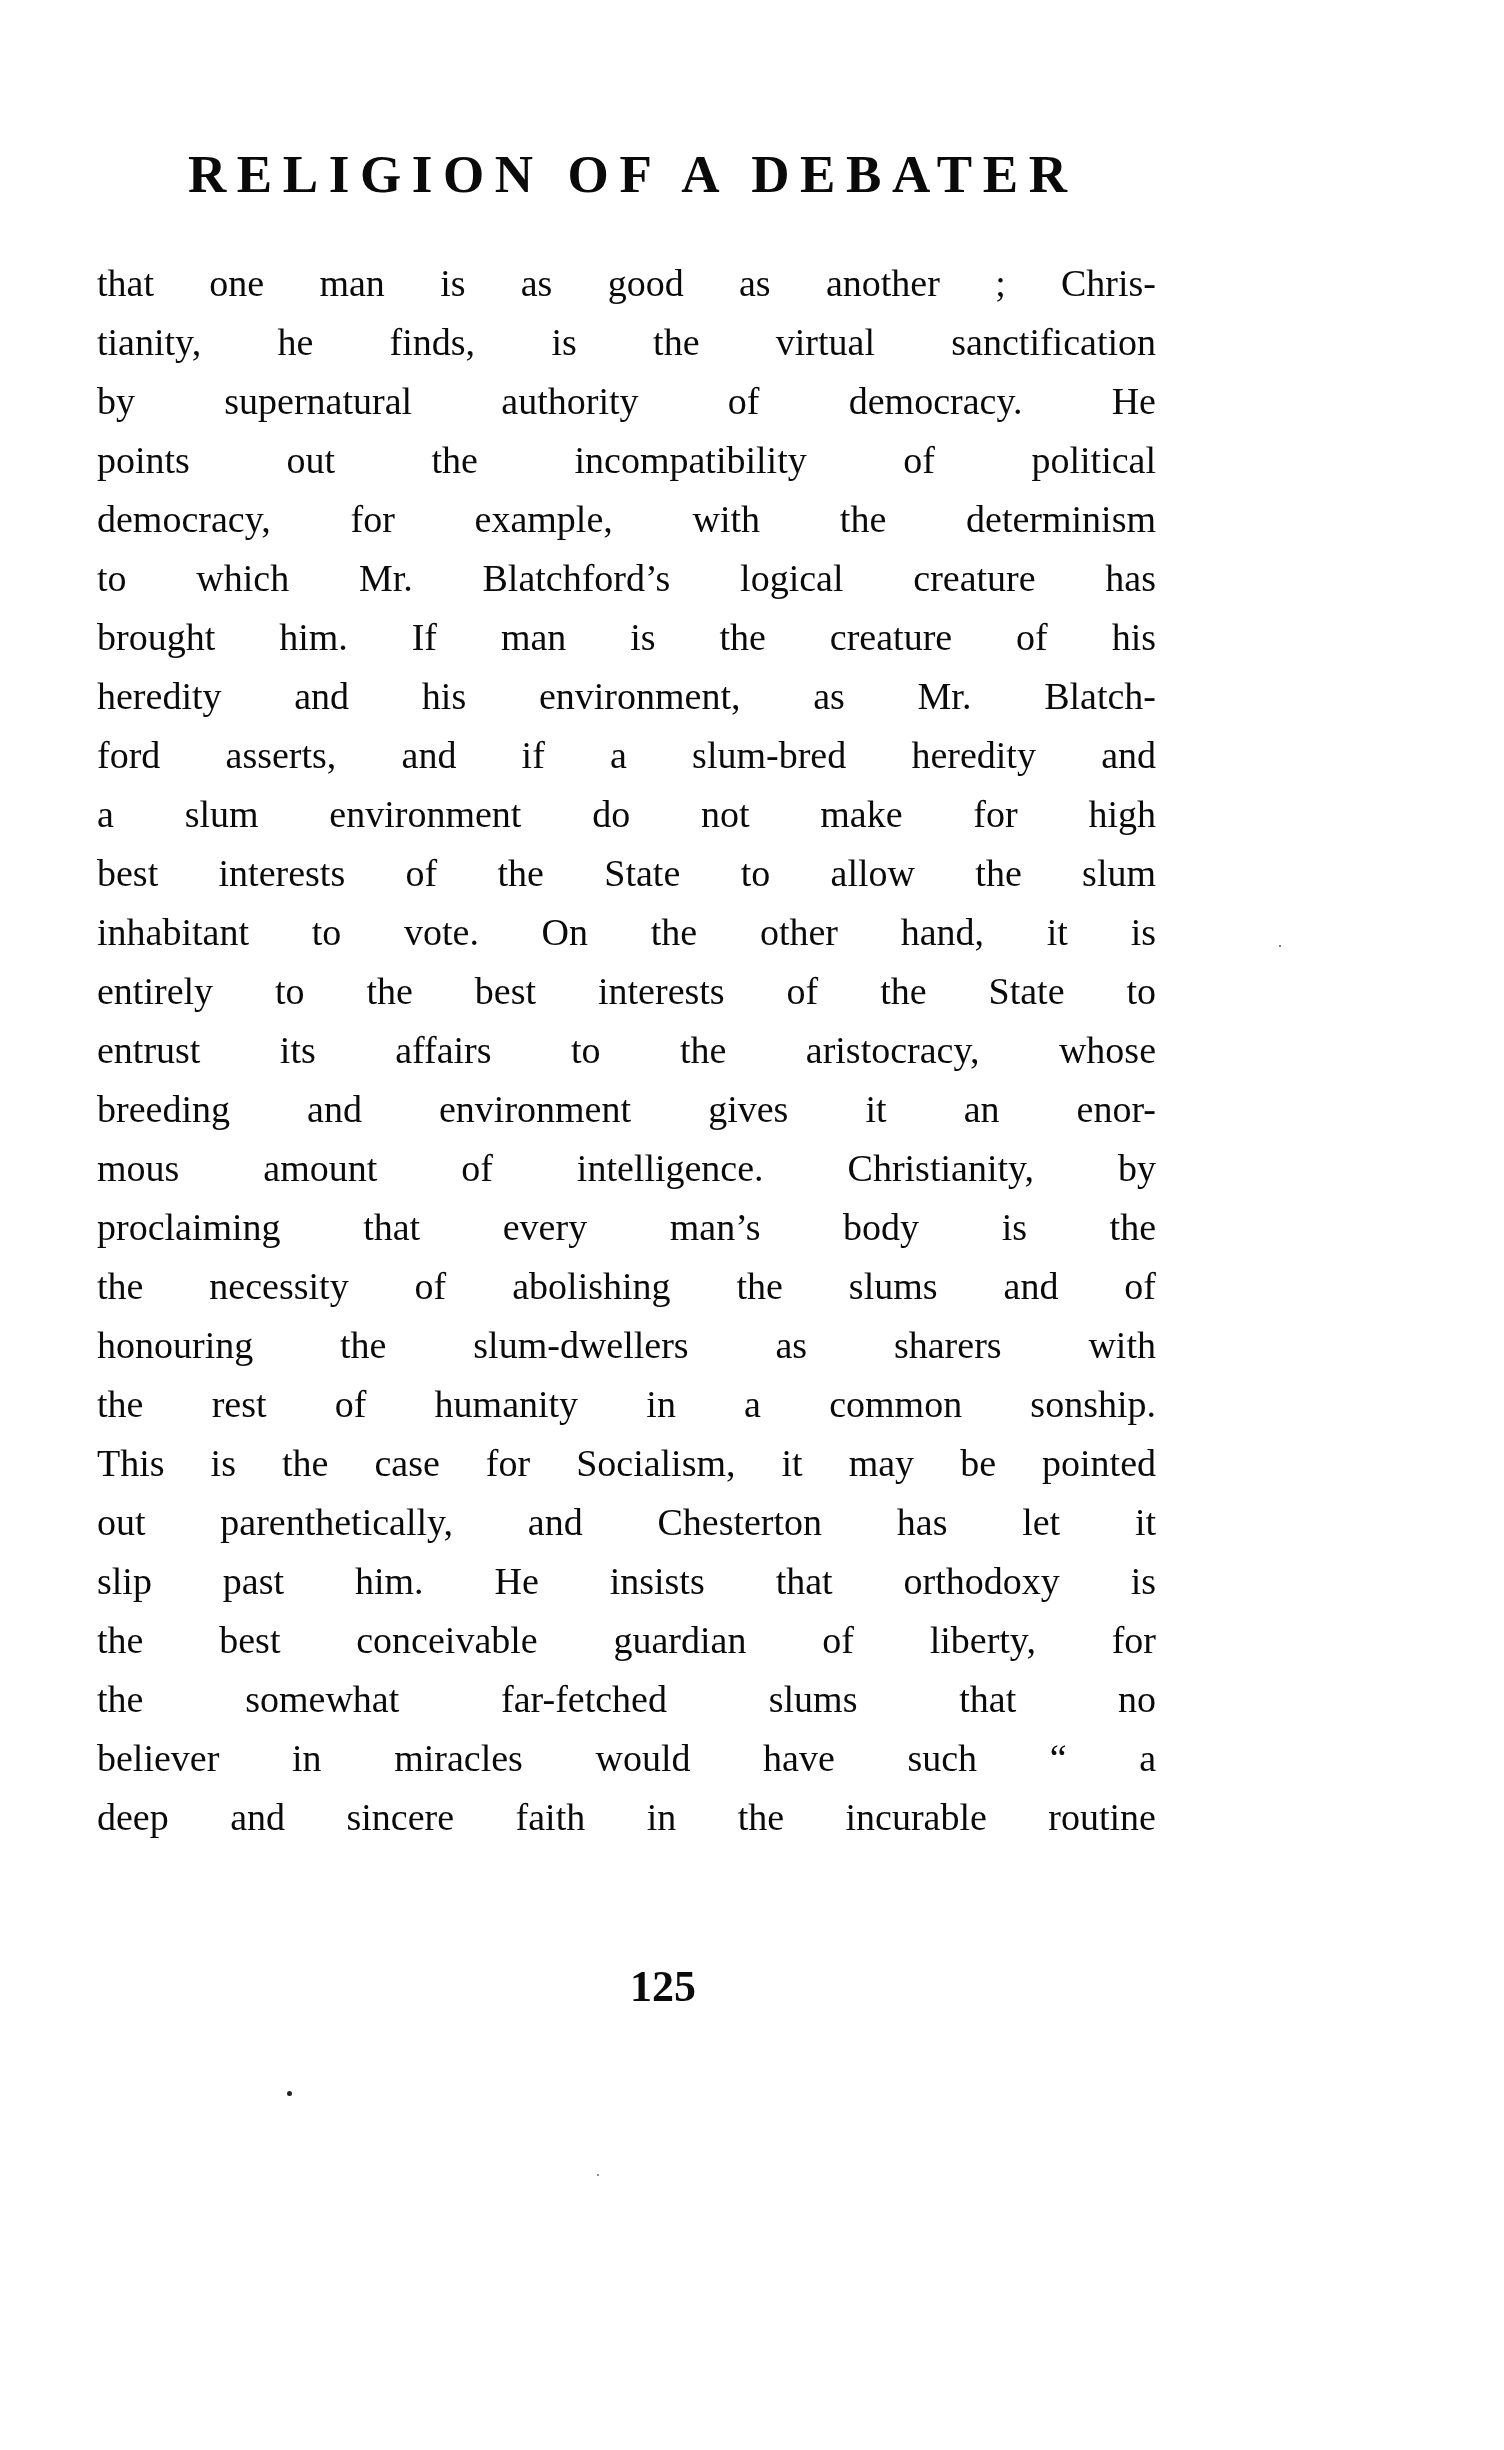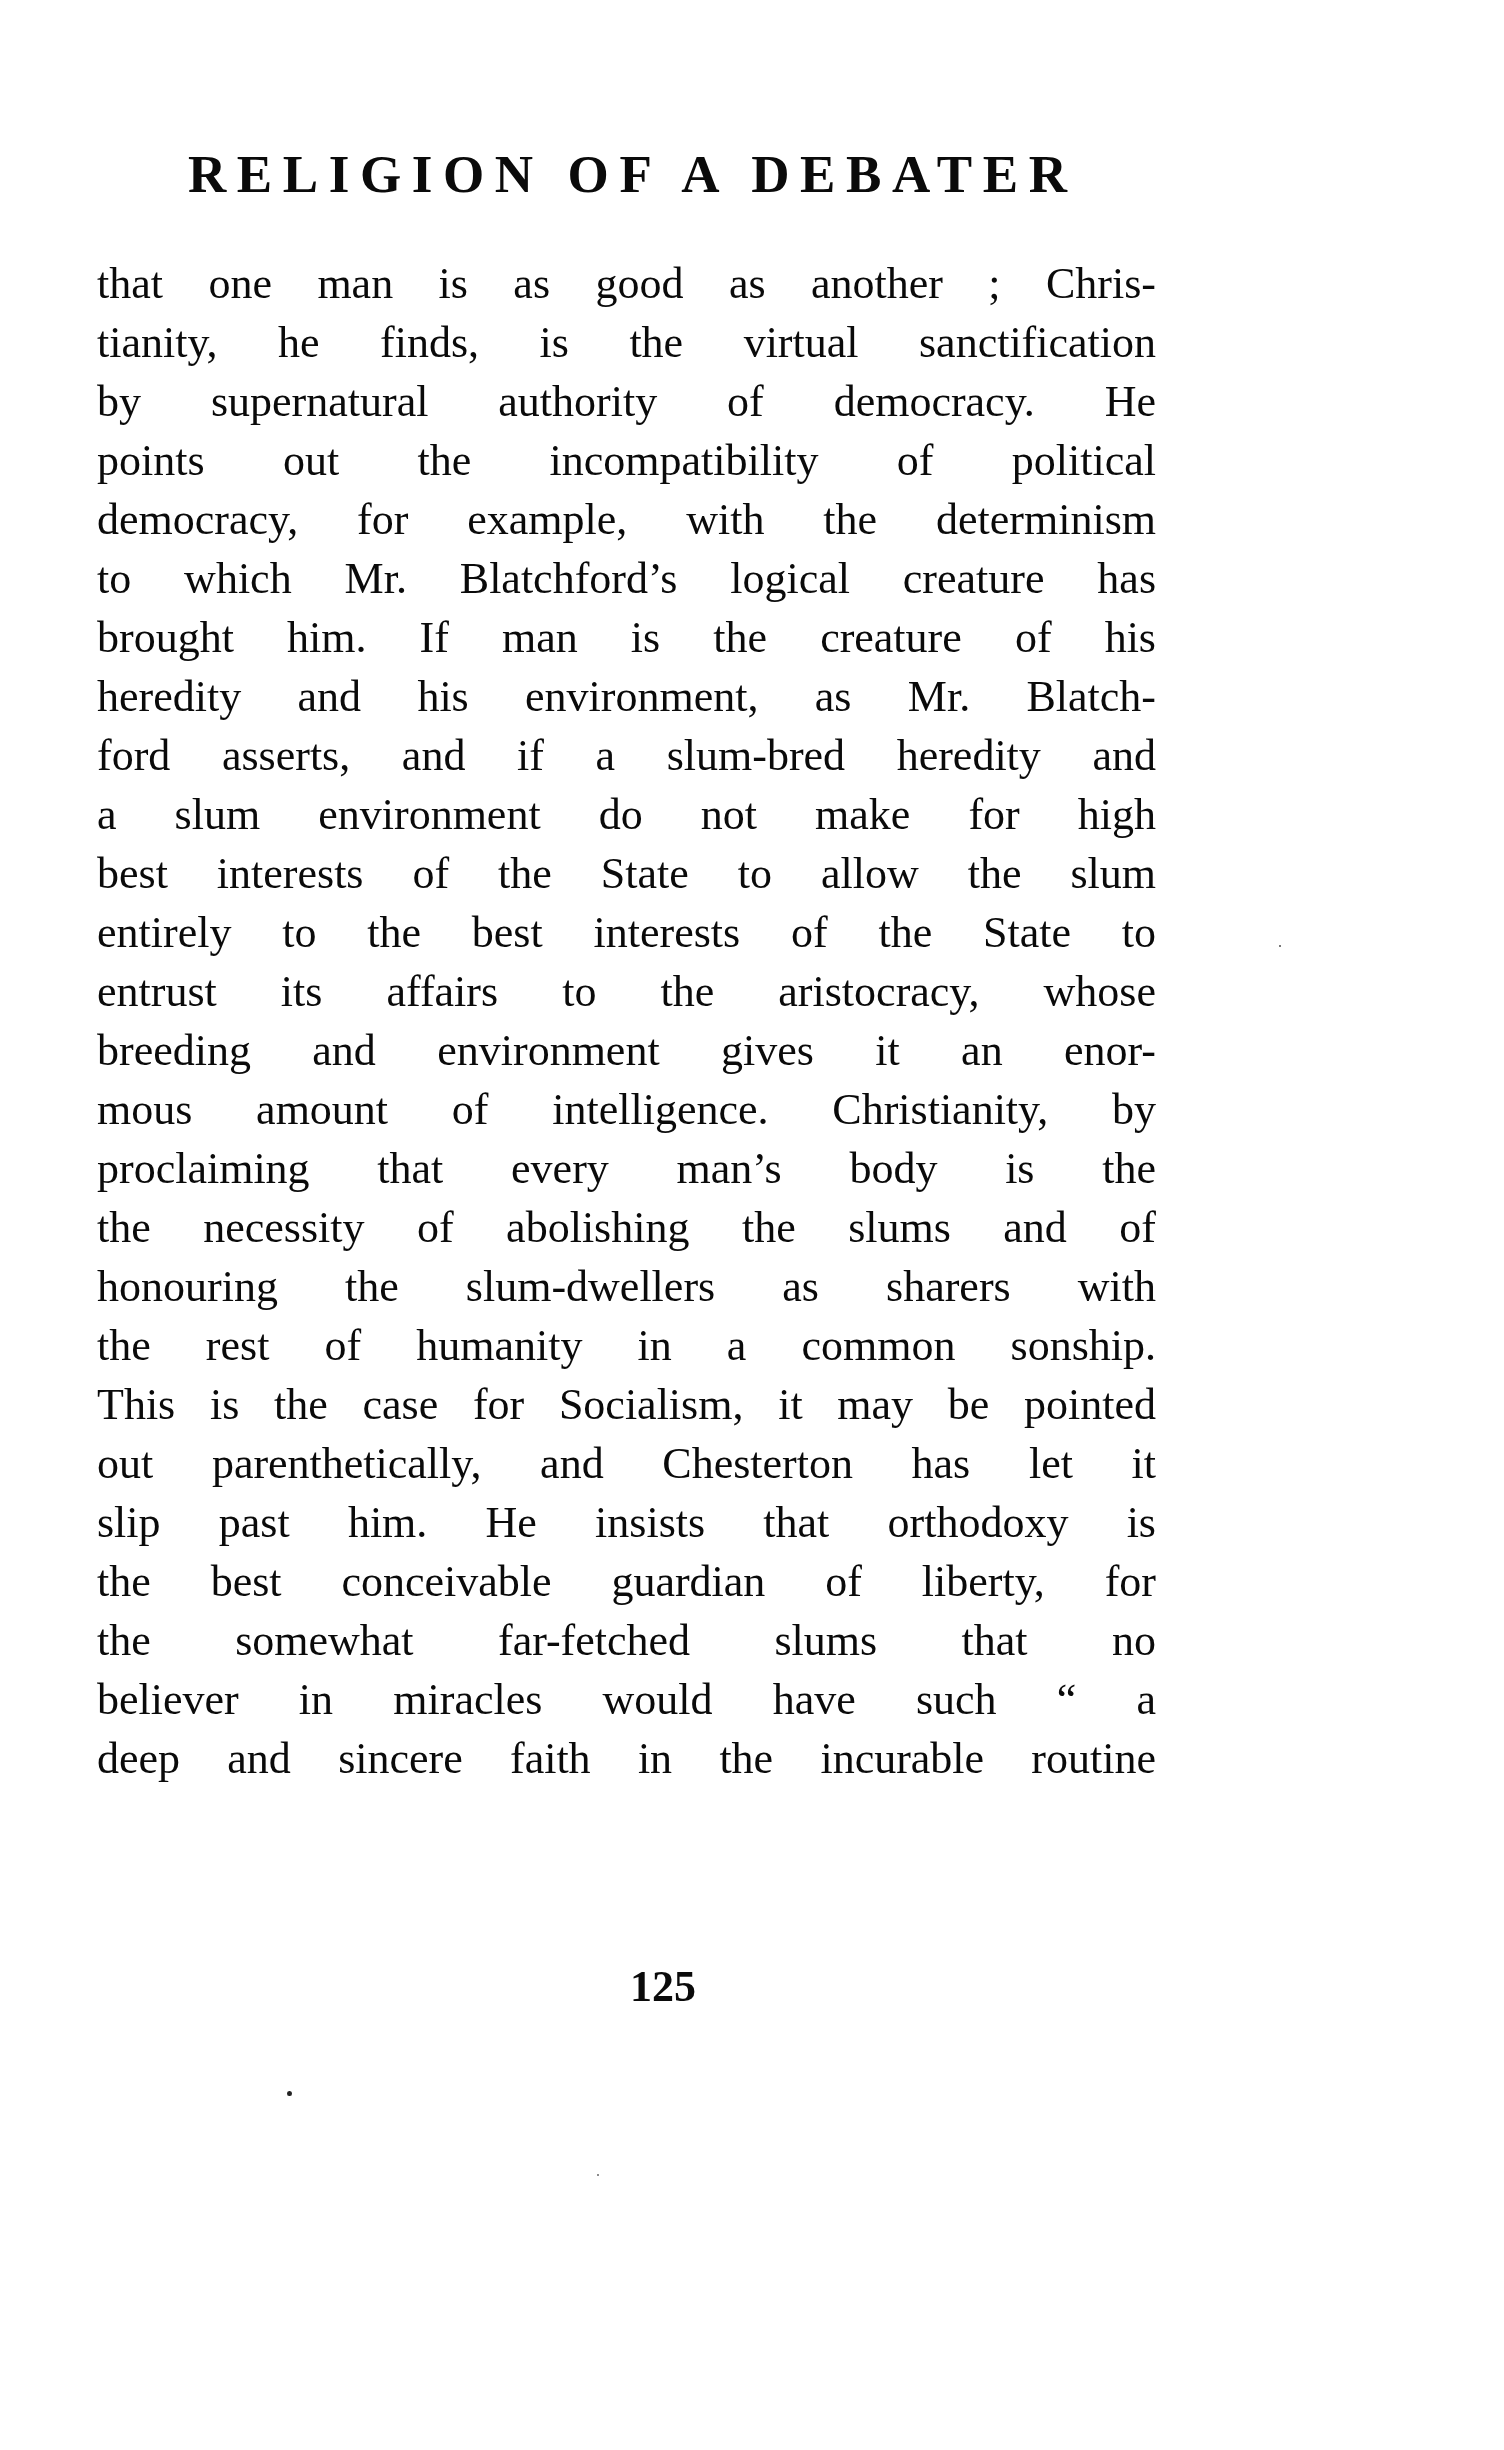--- a/index.html
+++ b/index.html
@@ -43,21 +43,21 @@
     .body-text {
       position: absolute;
       left: 97px;
       top: 254px;
       width: 1059px;
     }
     .line {
       display: block;
       height: 59px;
       line-height: 59px;
-      font-size: 44px;
+      font-size: 38px;
       text-align: justify;
       text-align-last: justify;
       white-space: nowrap;
       overflow: visible;
     }
     .line-inner {
       display: block;
       white-space: normal;
       text-align: justify;
       text-align-last: justify;
@@ -119,20 +119,23 @@
     <div class="line">
         <span class="line-inner">ford asserts, and if a slum-bred heredity and</span>
       </div>
     <div class="line">
         <span class="line-inner">a slum environment do not make for high</span>
       </div>
     <div class="line">
         <span class="line-inner">best interests of the State to allow the slum</span>
       </div>
     <div class="line">
+        <span class="line-inner">inhabitant to vote.  On the other hand, it is</span>
+      </div>
+    <div class="line">
         <span class="line-inner">entirely to the best interests of the State to</span>
       </div>
     <div class="line">
         <span class="line-inner">entrust its affairs to the aristocracy, whose</span>
       </div>
     <div class="line">
         <span class="line-inner">breeding and environment gives it an enor-</span>
       </div>
     <div class="line">
         <span class="line-inner">mous amount of intelligence.  Christianity, by</span>

